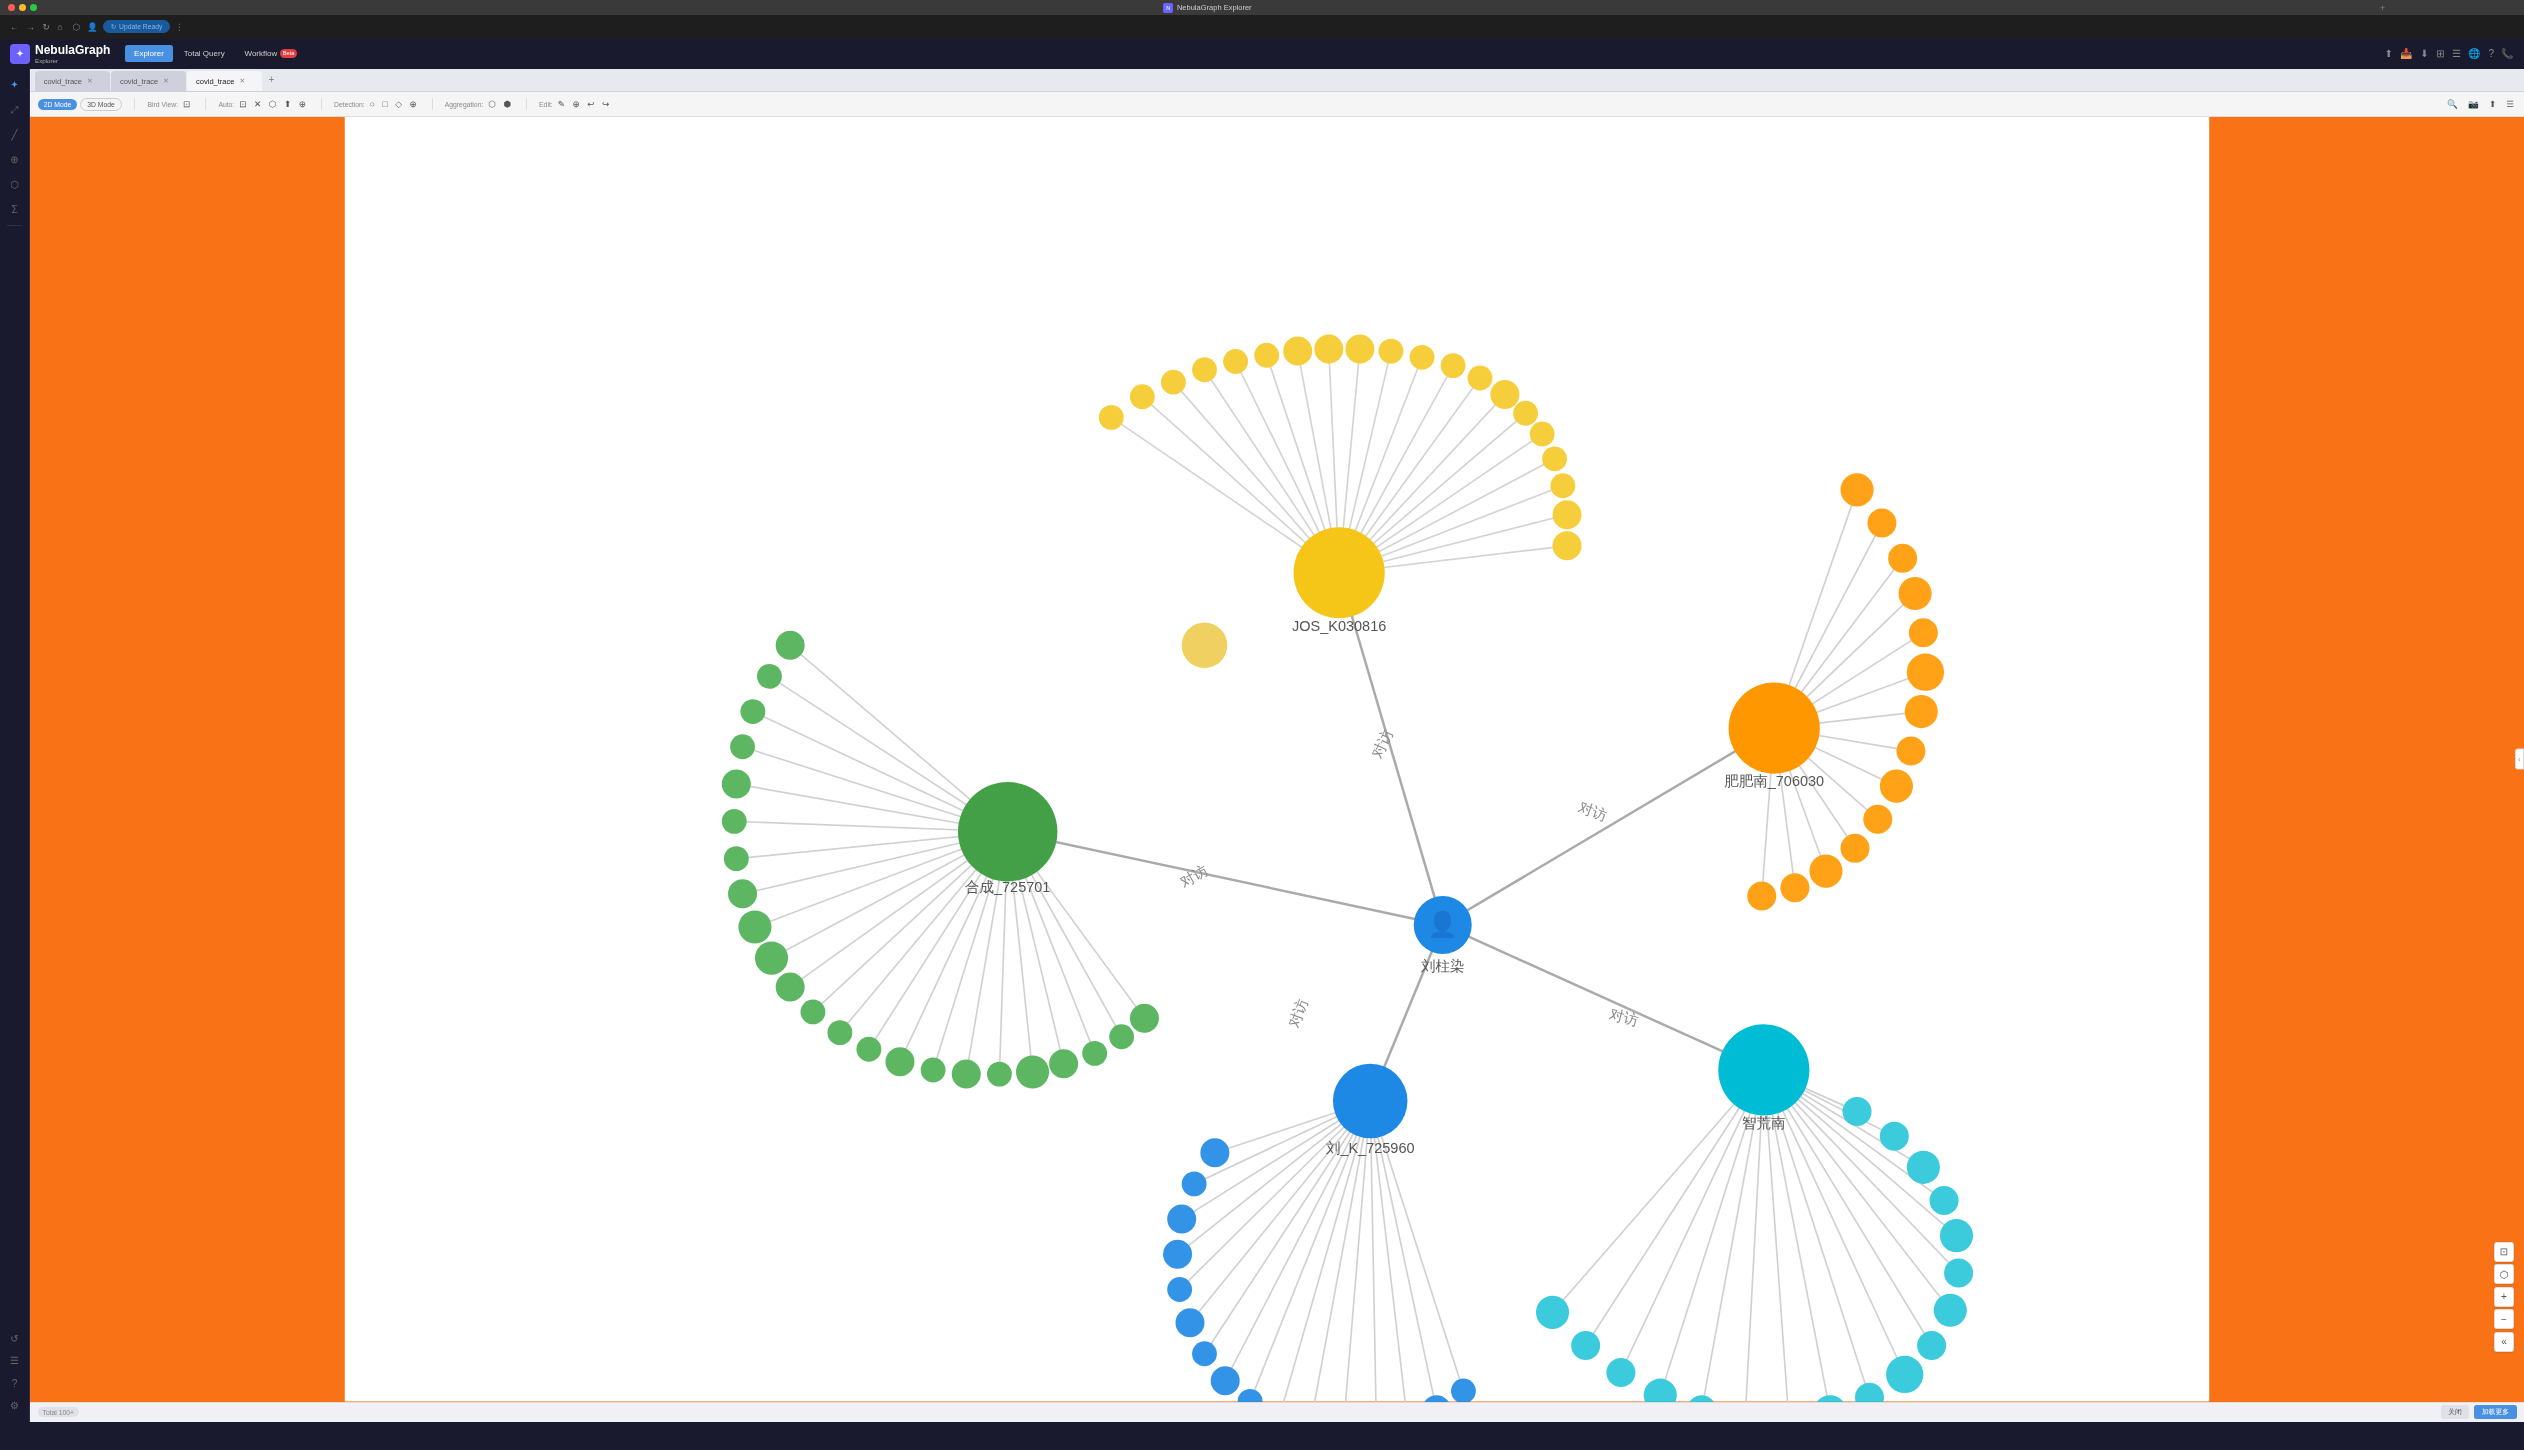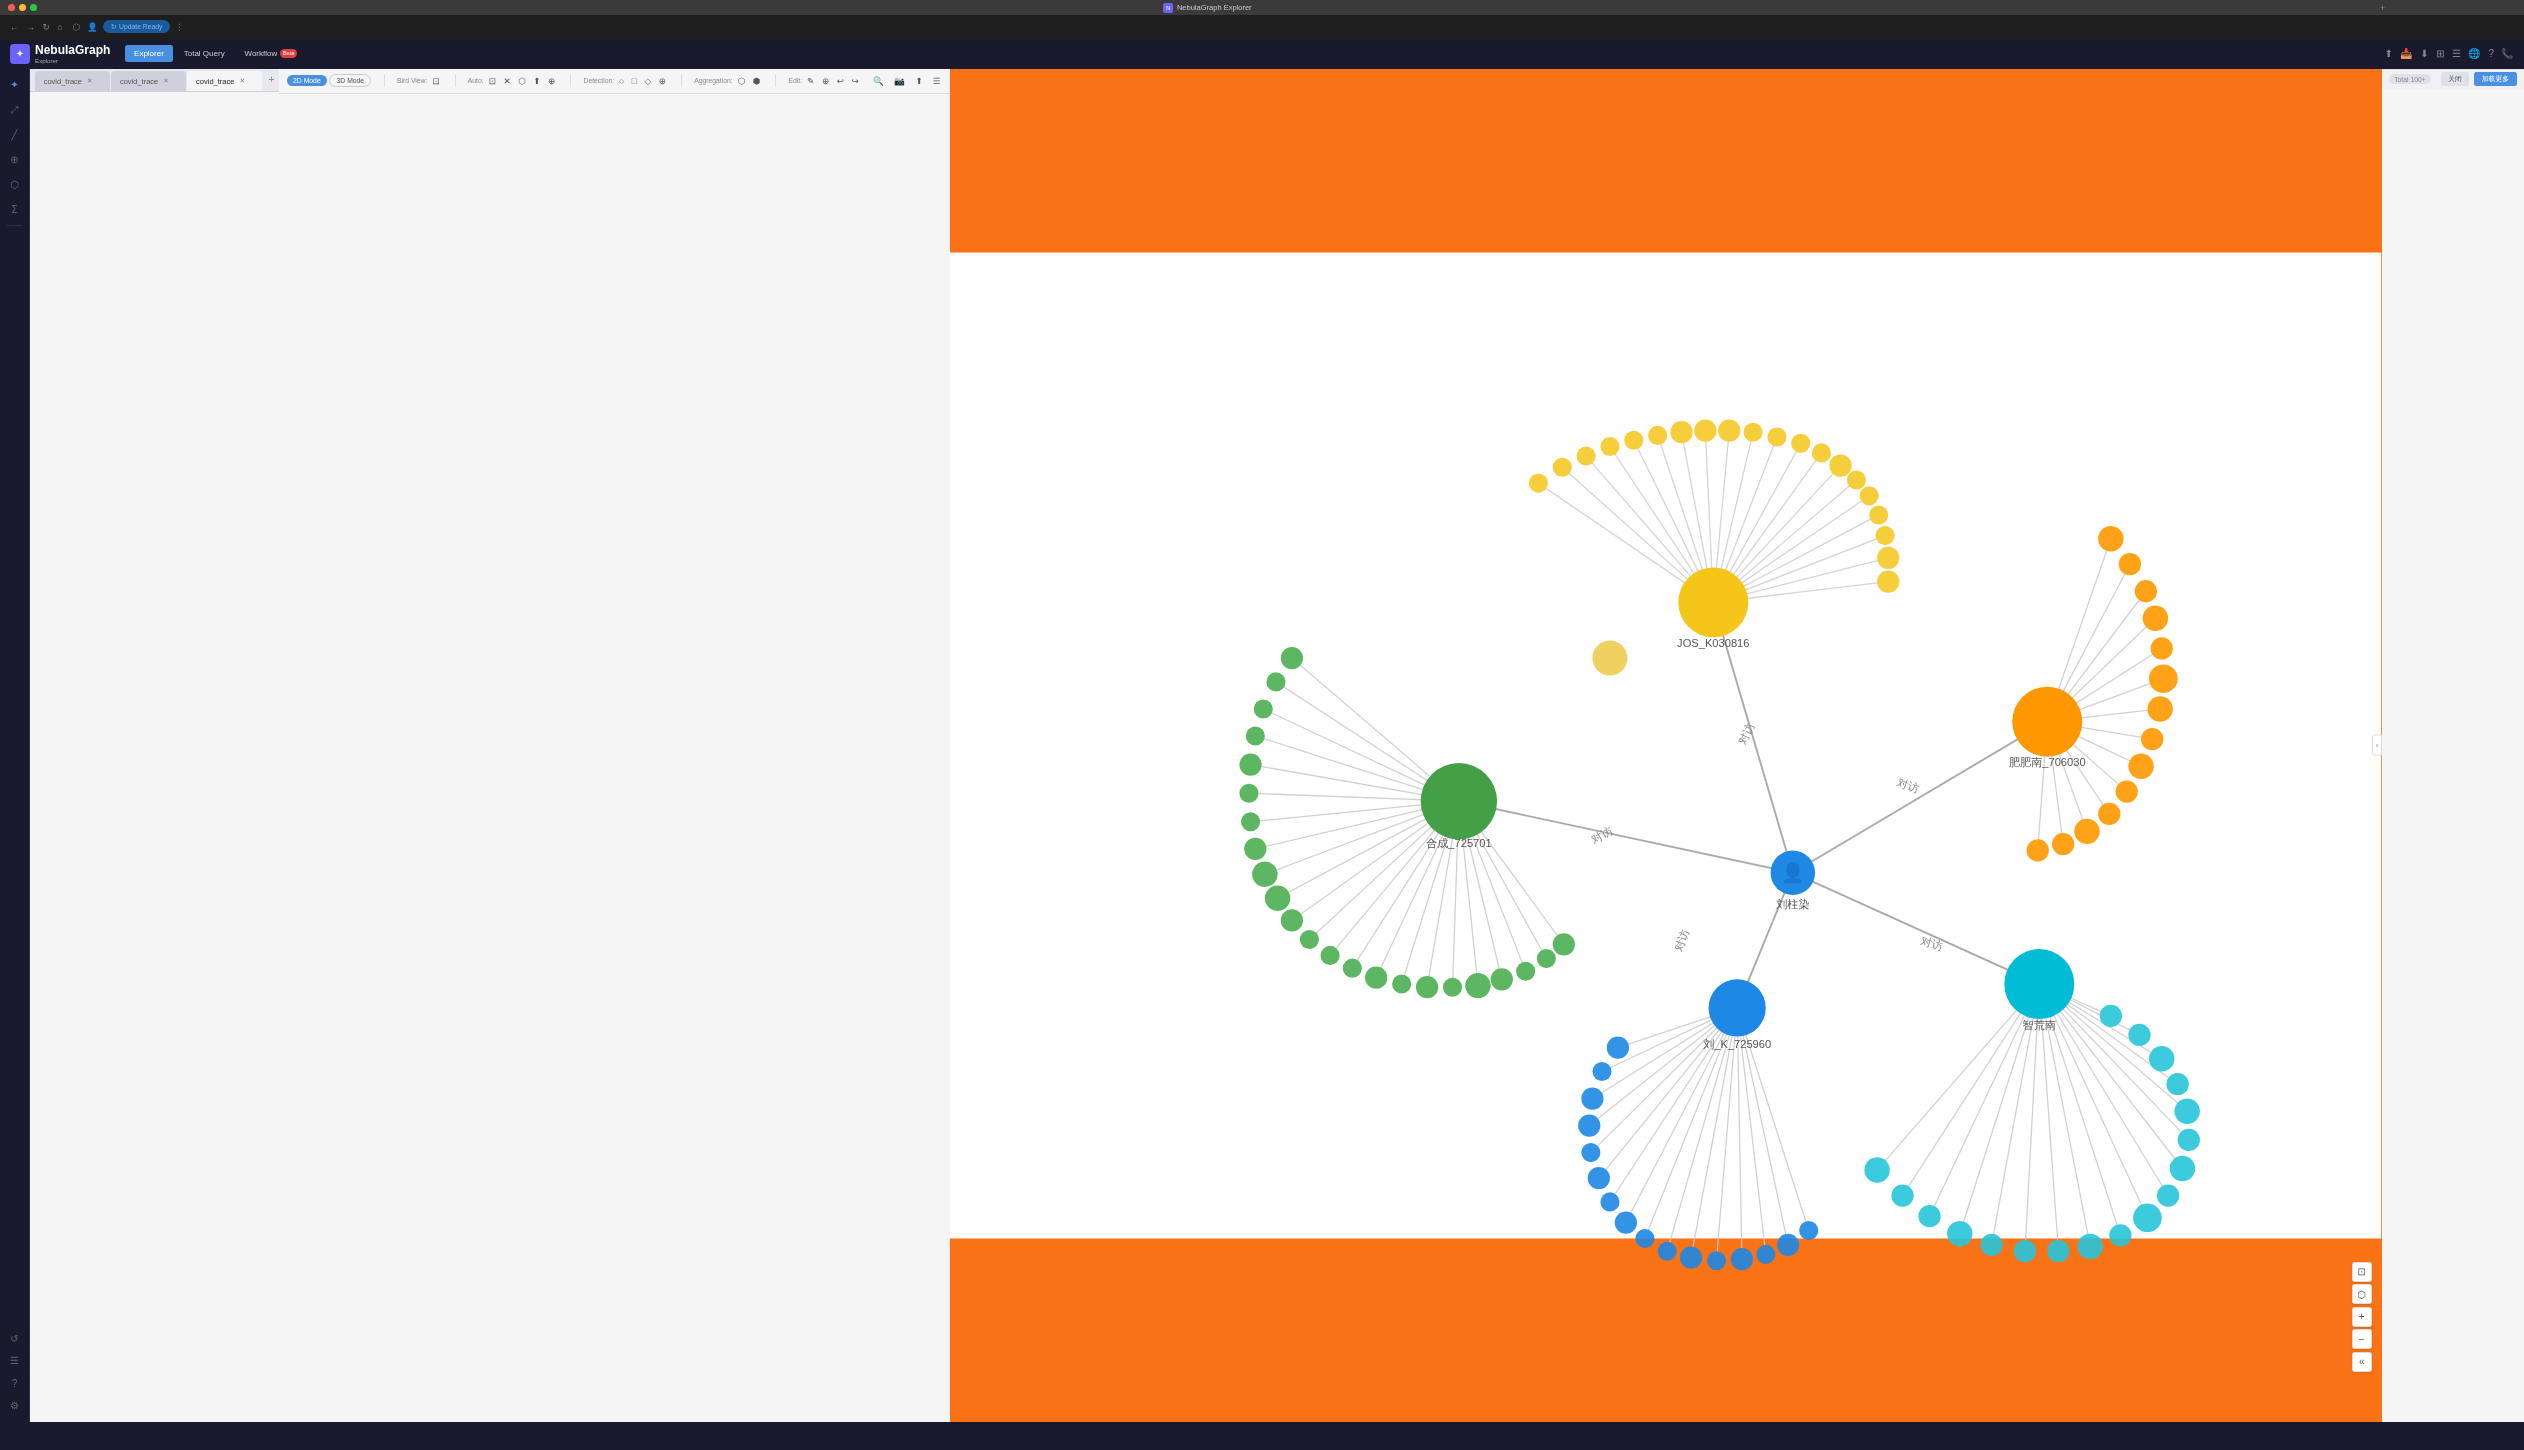--- a/index.html
+++ b/index.html
@@ -42,21 +42,21 @@
     .main-layout { display: flex; flex: 1; overflow: hidden; }
 
     
     .sidebar { width: 30px; background: #1a1a2e; display: flex; flex-direction: column; align-items: center; padding: 5px 0; gap: 2.5px; border-right: 0.6px solid #2d2d4e; }
     .sidebar-icon { width: 22.4px; height: 22.4px; display: flex; align-items: center; justify-content: center; color: #666; font-size: 10px; cursor: pointer; border-radius: 3.7px; }
     .sidebar-icon.active { color: #4a90e2; }
     .sidebar-divider { width: 15px; height: 0.6px; background: #2d2d4e; margin: 2.5px 0; }
     .sidebar-bottom { margin-top: auto; }
 
     
-    .content-area { flex: 1; display: flex; flex-direction: row; background: #f5f5f5; }
+    .content-area { flex: 1; display: flex; flex-direction: column; background: #f5f5f5; }
 
     
     .tab-strip { background: #e8e8ef; height: 23.6px; display: flex; align-items: flex-end; padding-left: 5px; gap: 1.2px; border-bottom: 0.6px solid #d0d0dd; }
     .app-tab { background: #d0d0dd; border-radius: 3.7px 3.7px 0 0; padding: 3.7px 8.7px; font-size: 7.5px; color: #555; display: flex; align-items: center; gap: 5px; cursor: pointer; min-width: 75px; height: 20px; }
     .app-tab.active { background: #f5f5f5; color: #222; }
     .app-tab .tab-close { color: #888; font-size: 6.8px; cursor: pointer; }
     .add-tab-btn { background: none; border: none; color: #888; font-size: 10px; cursor: pointer; padding: 0 5px; align-self: center; }
 
     
     .toolbar { background: #f5f5f5; height: 25px; display: flex; align-items: center; padding: 0 7.5px; gap: 10px; border-bottom: 0.6px solid #ddd; }

